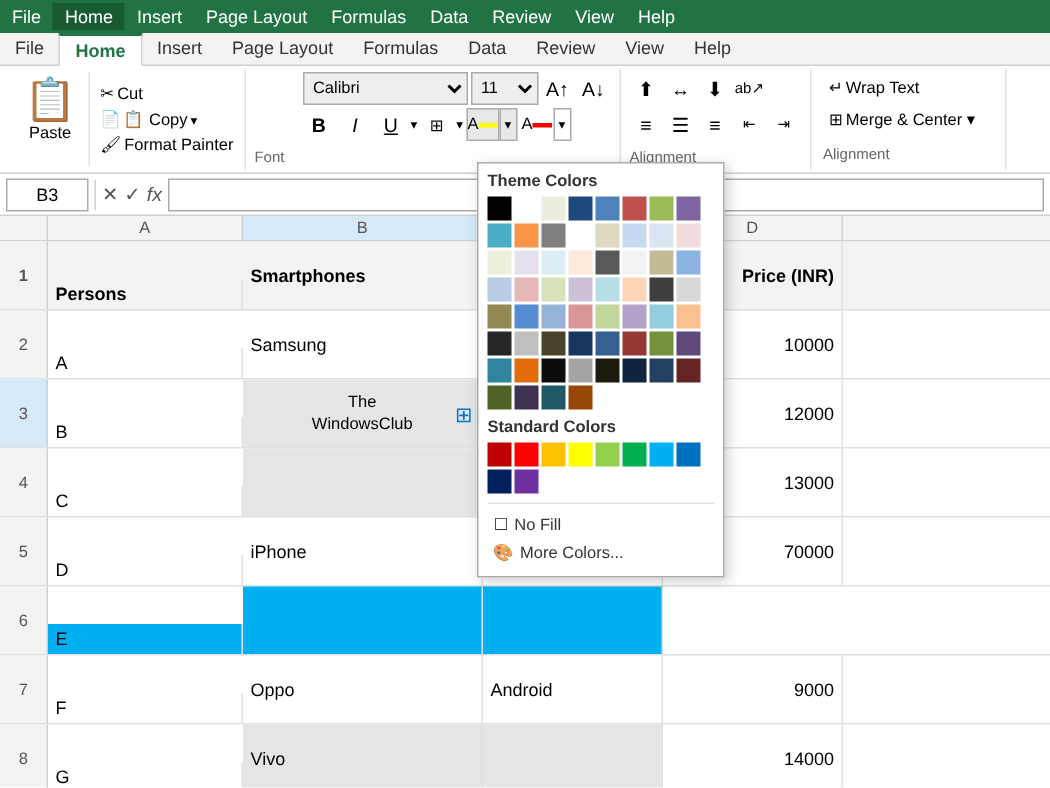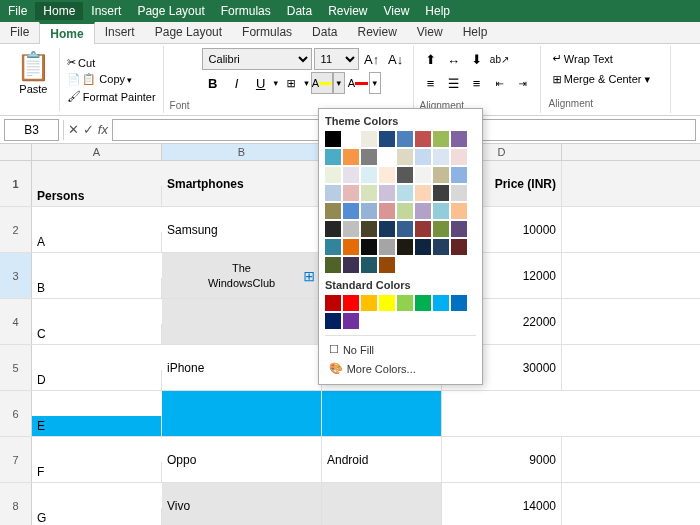--- a/index.html
+++ b/index.html
@@ -249,29 +249,29 @@
     </div>
     <div class="cell cell-c cell-highlight-blue"></div>
     <div class="cell cell-d cell-number">12000</div>
   </div>
 
   <div class="spreadsheet-row">
     <div class="cell cell-row-header">4</div>
     <div class="cell cell-a">C</div>
     <div class="cell cell-b cell-highlight-blue"></div>
     <div class="cell cell-c cell-highlight-blue"></div>
-    <div class="cell cell-d cell-number">22000</div>
+    <div class="cell cell-d cell-number">13000</div>
   </div>
 
   <div class="spreadsheet-row">
     <div class="cell cell-row-header">5</div>
     <div class="cell cell-a">D</div>
     <div class="cell cell-b">iPhone</div>
     <div class="cell cell-c">iOS</div>
-    <div class="cell cell-d cell-number">30000</div>
+    <div class="cell cell-d cell-number">70000</div>
   </div>
 
   <div class="spreadsheet-row">
     <div class="cell cell-row-header">6</div>
     <div class="cell cell-a row-highlight-blue">E</div>
     <div class="cell cell-b row-highlight-blue"></div>
     <div class="cell cell-c row-highlight-blue"></div>
   </div>
 
   <div class="spreadsheet-row">

